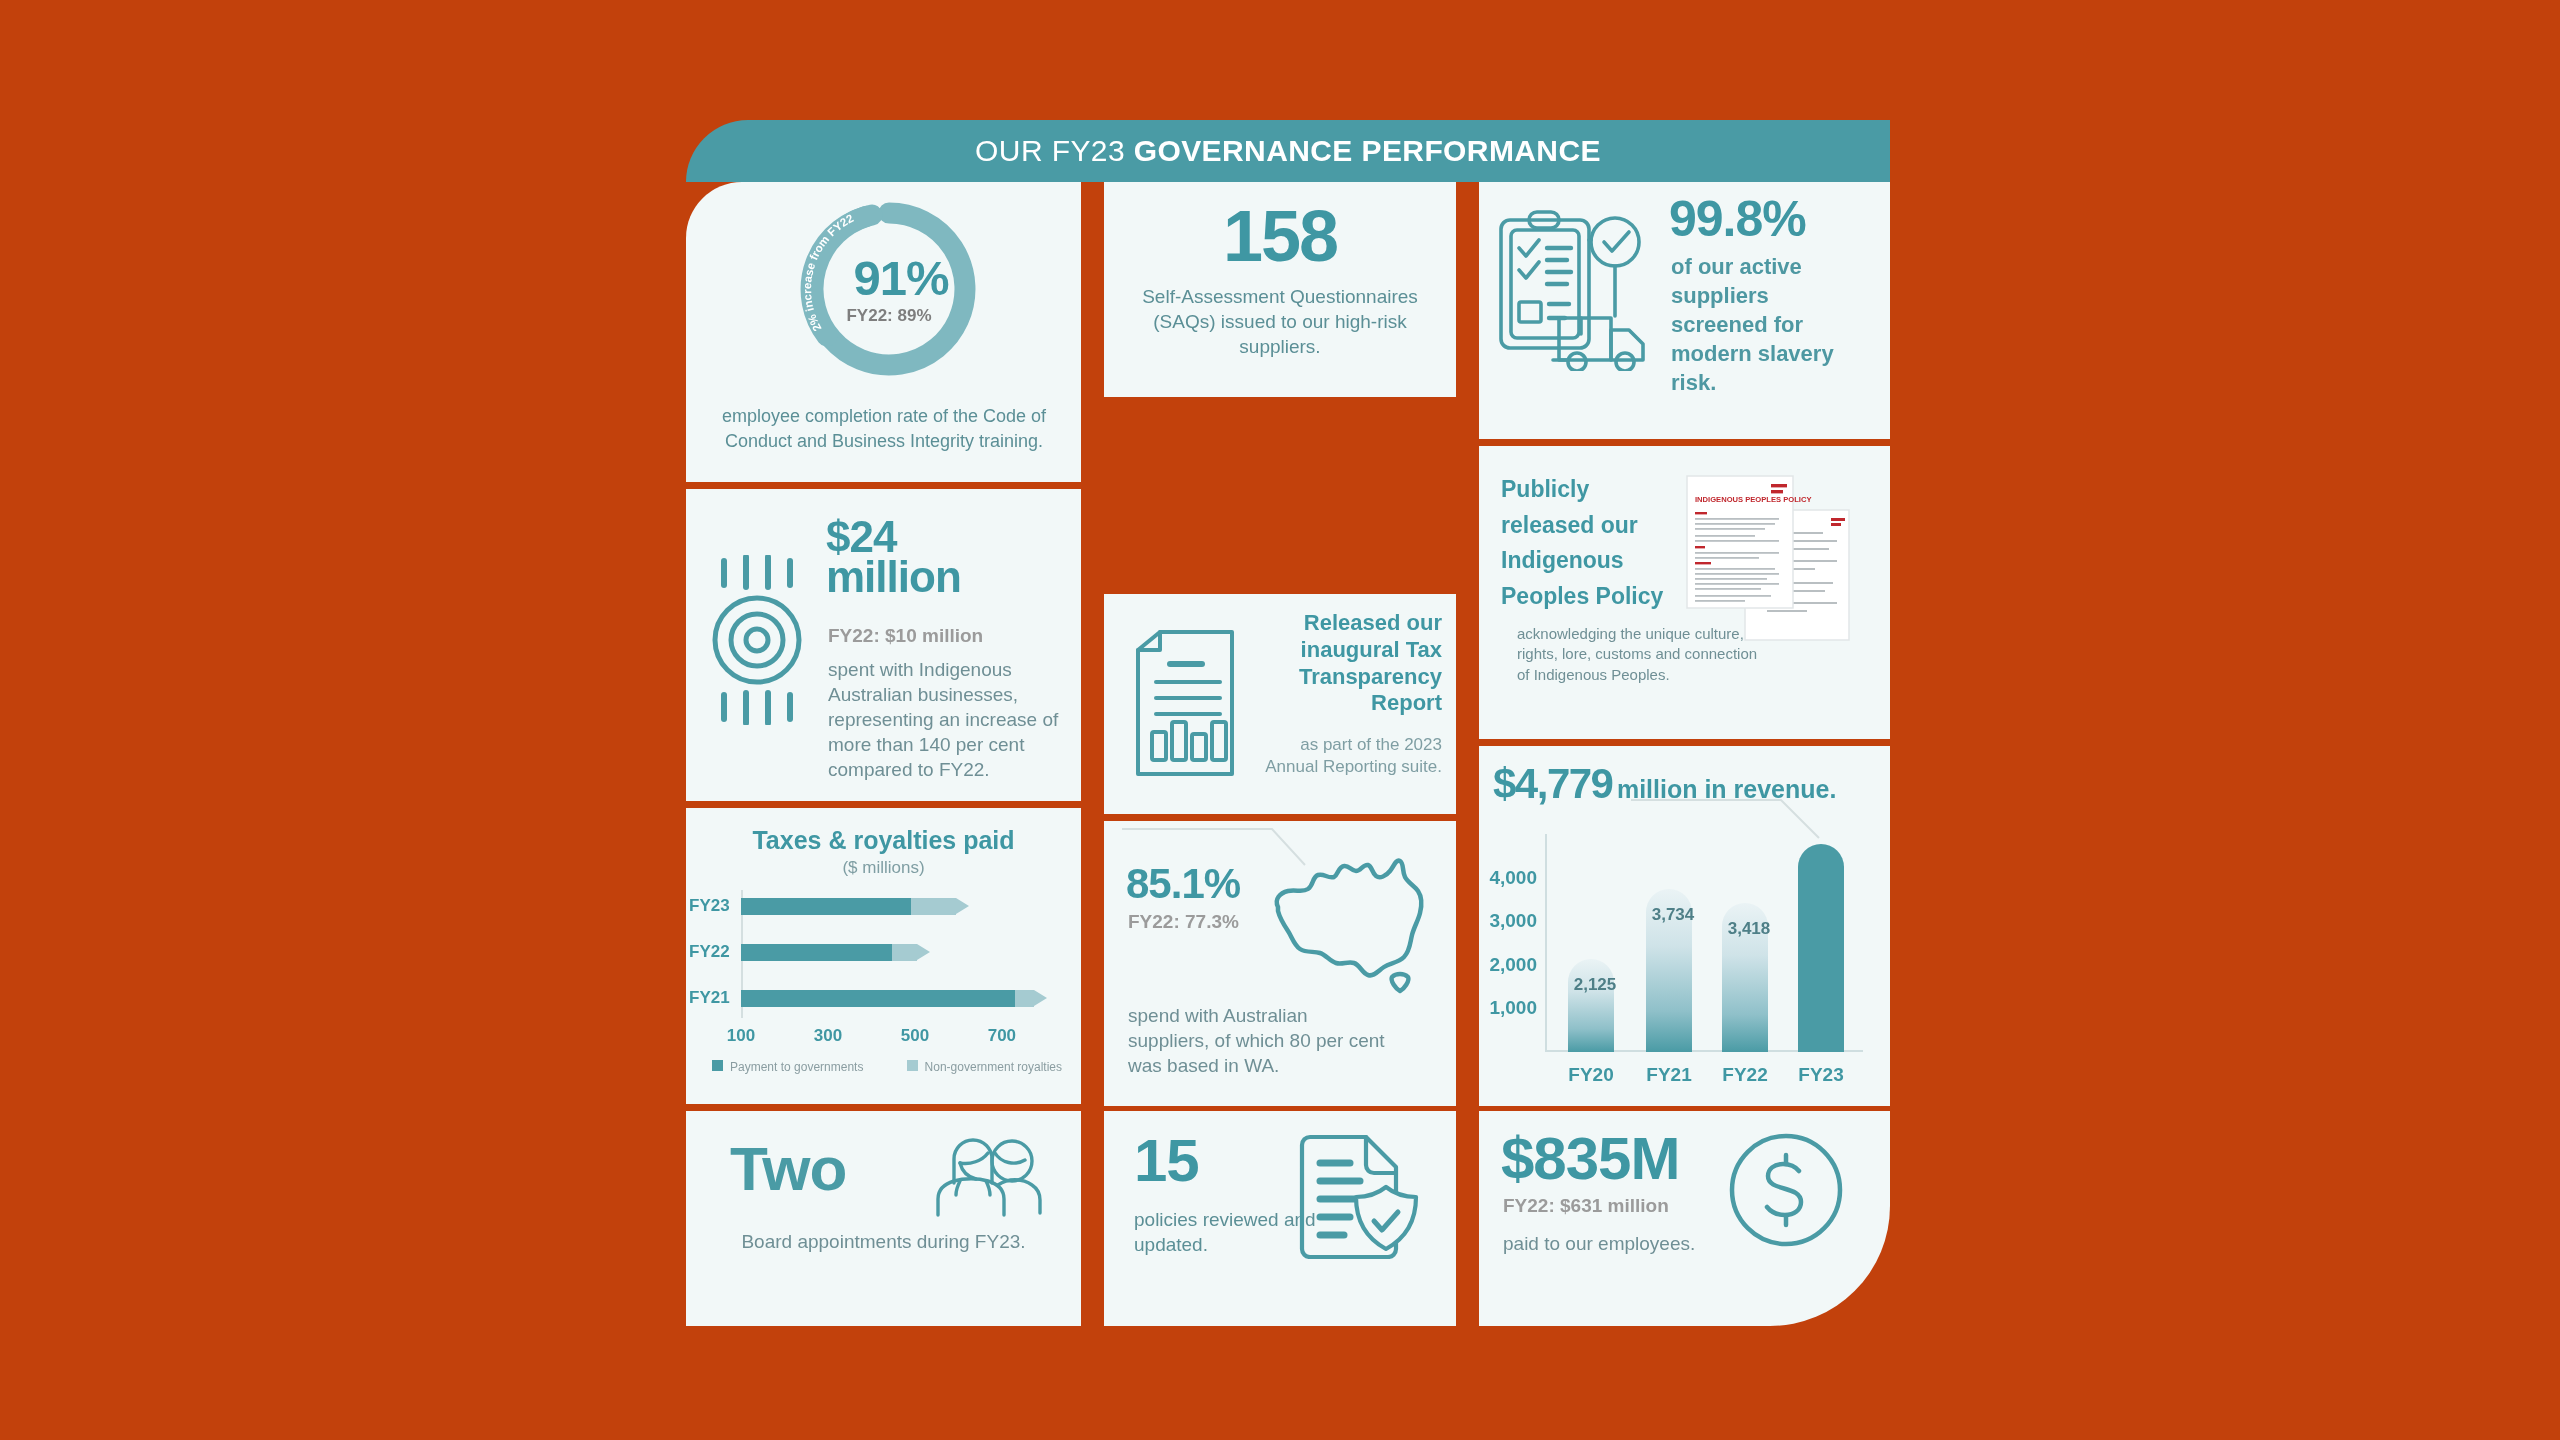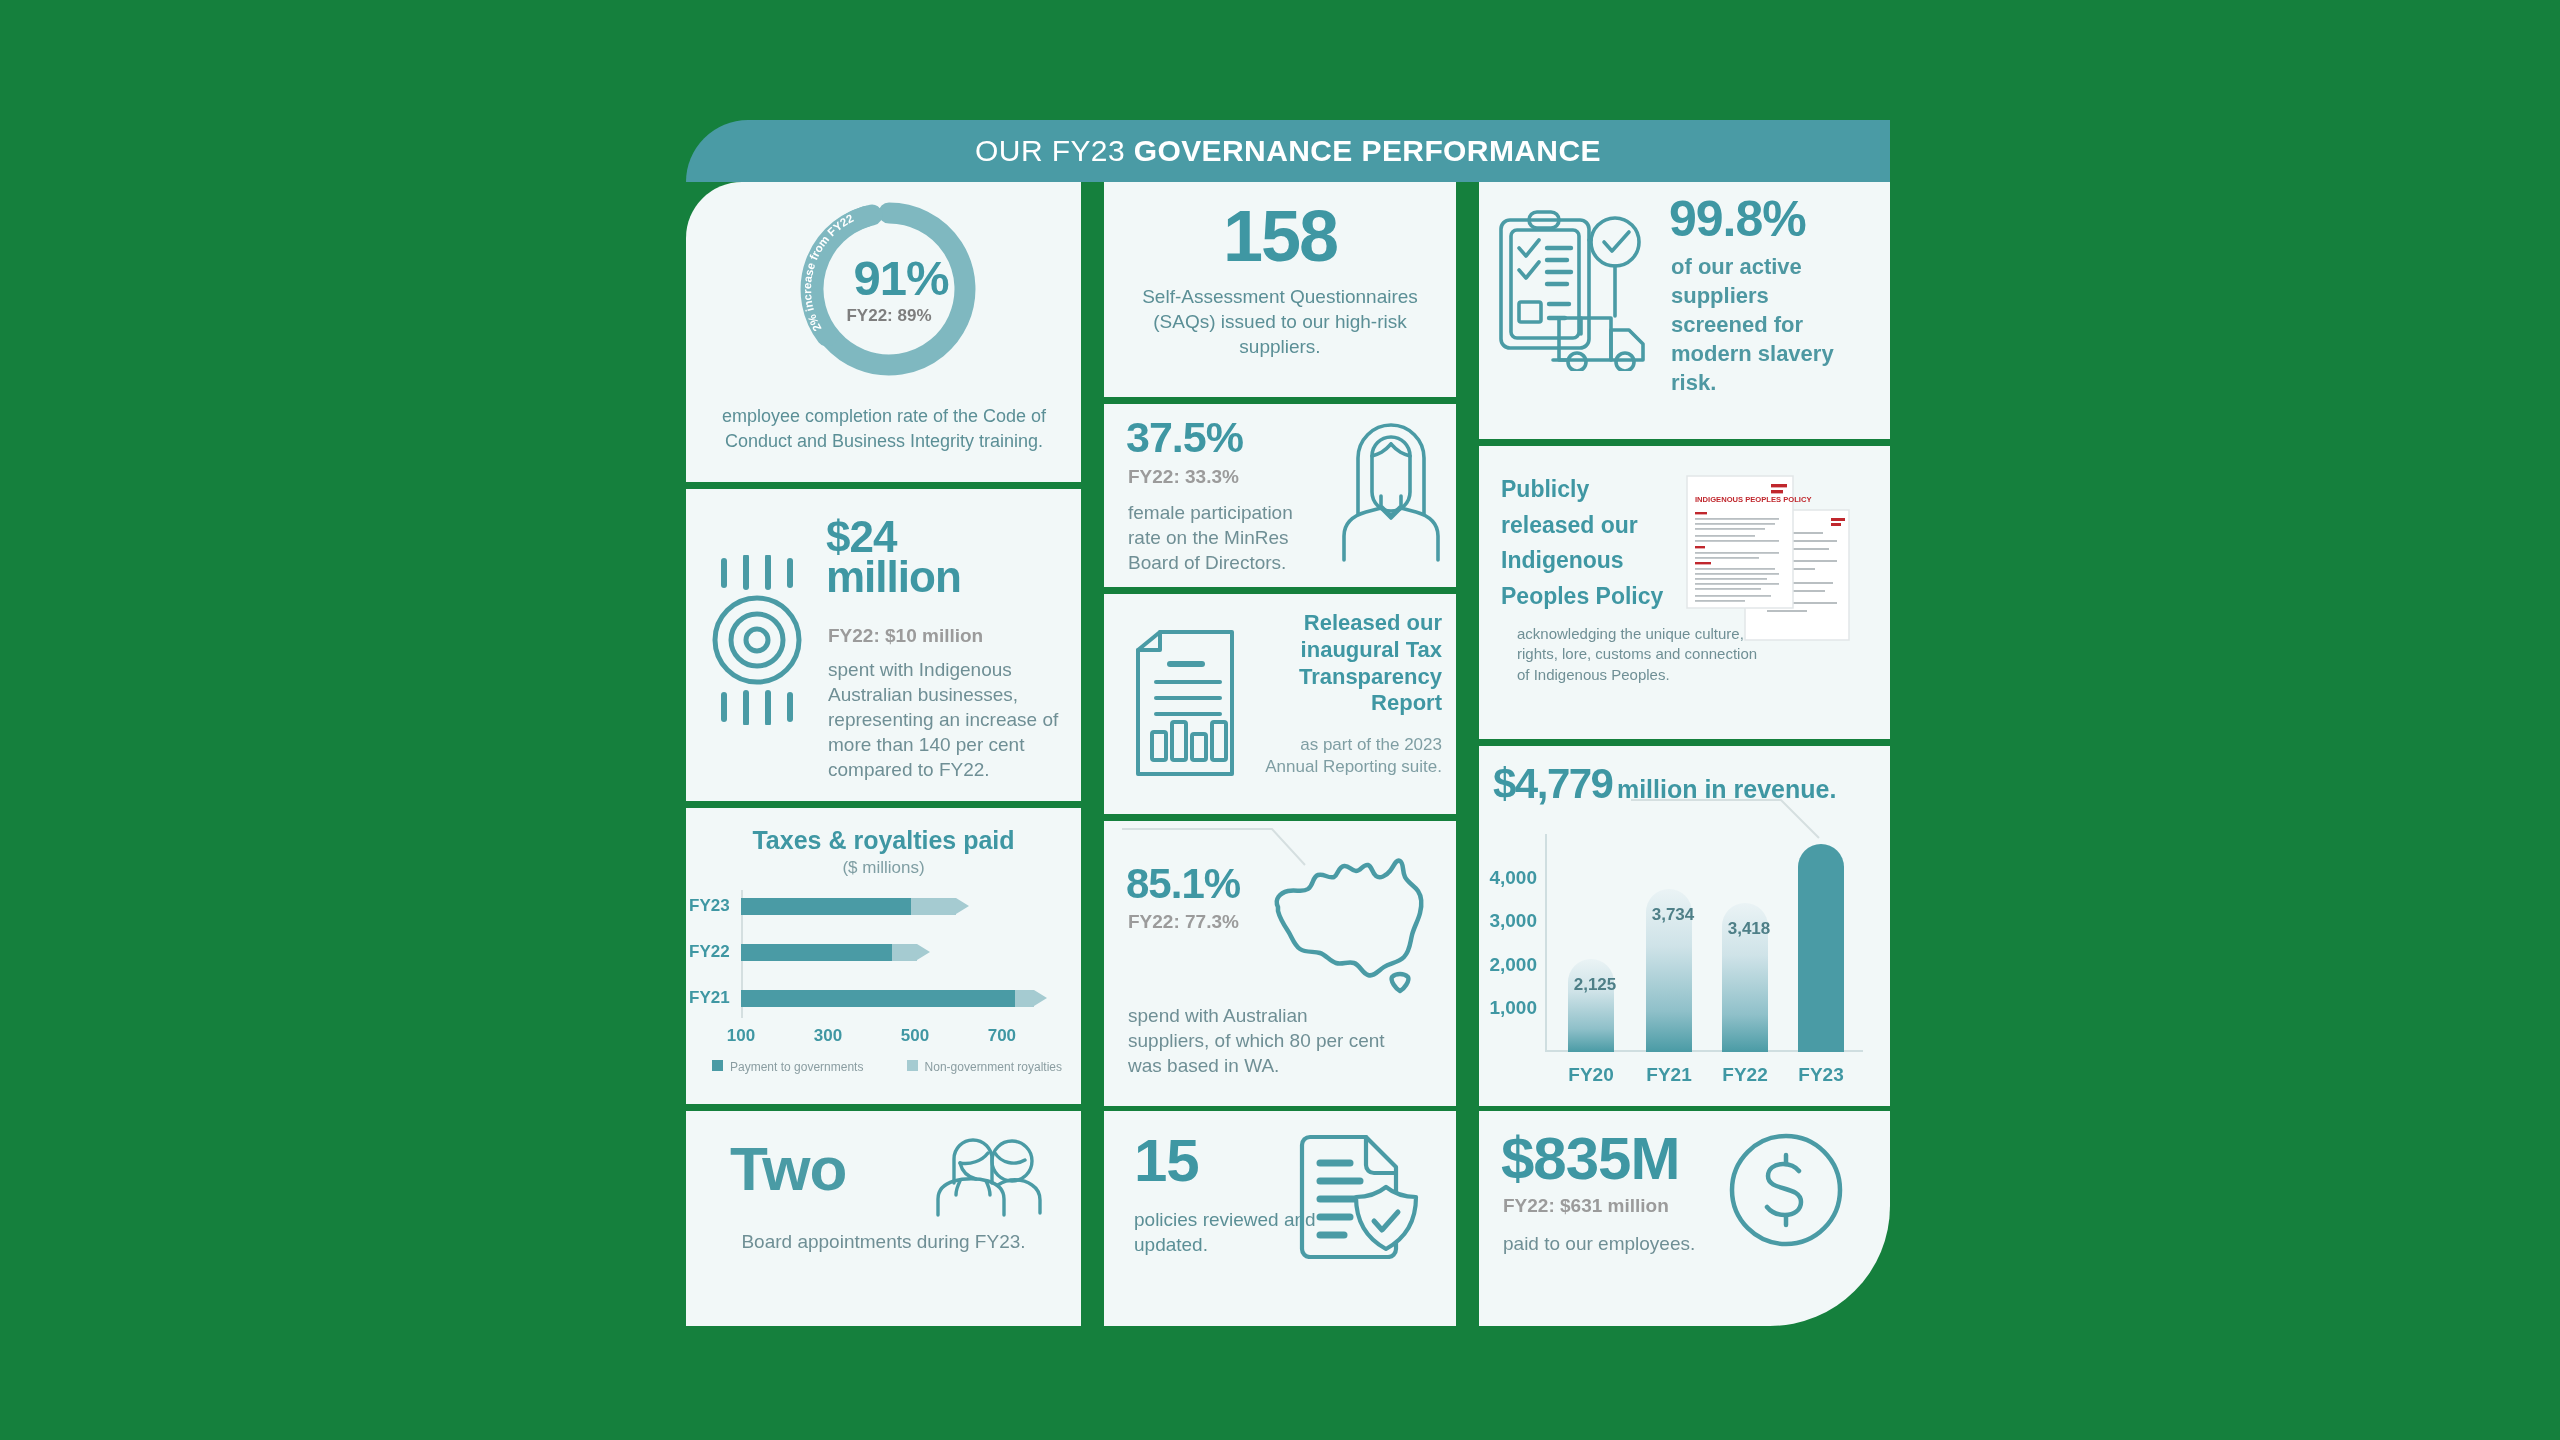--- a/index.html
+++ b/index.html
@@ -2,21 +2,21 @@
 <html><head>
 <meta charset="utf-8">
 <style>
   * { box-sizing: border-box; margin: 0; padding: 0; }
   html, body {
     width: 2560px; height: 1440px;
     background: #ffffff;
     font-family: "Liberation Sans", sans-serif;
     overflow: hidden;
   }
-  #stage { position: relative; width: 2560px; height: 1440px; background: #15803d; }
+  #stage { position: relative; width: 2560px; height: 1440px; background: #c2410c; }
 
   
   #infographic {
     position: absolute;
     left: 686px; top: 120px;
     width: 1204px; height: 1206px;
   }
 
   
   .header-bar {
@@ -281,37 +281,20 @@
           </svg>
         </div>
         <div class="desc body-grey">Board appointments during FY23.</div>
       </div>
 
       <div class="card" id="card-saq">
         <div class="num">158</div>
         <div class="desc body-txt">Self-Assessment Questionnaires (SAQs) issued to our high-risk suppliers.</div>
       </div>
 
-      <div class="card" id="card-female">
-        <div class="num">37.5%</div>
-        <div class="fy fy-prev">FY22: 33.3%</div>
-        <div class="desc body-grey">female participation rate on the MinRes Board of Directors.</div>
-        <div class="icon">
-          <svg width="110" height="140" viewBox="0 0 110 140">
-            <g fill="none" stroke="#4a9ba5" stroke-width="3.6" stroke-linecap="round" stroke-linejoin="round">
-              <path d="M22 92 V36 a33 33 0 0 1 66 0 v56"></path>
-              <path d="M36 34 v36 a19 19 0 0 0 38 0 V34 a19 19 0 0 0 -38 0"></path>
-              <path d="M55 22 c-7 8 -12 10 -19 12"></path>
-              <path d="M55 22 c7 8 12 10 19 12"></path>
-              <path d="M45 74 v10 l10 10 l10 -10 V74"></path>
-              <path d="M8 138 v-24 c0 -12 8 -20 22 -24 l15 -4 l10 10 l10 -10 l15 4 c14 4 22 12 22 24 v24"></path>
-            </g>
-          </svg>
-        </div>
-      </div>
 
       <div class="card" id="card-tax-report">
         <div class="icon">
           <svg width="118" height="150" viewBox="0 0 118 150">
             <g fill="none" stroke="#4a9ba5" stroke-width="4" stroke-linecap="round" stroke-linejoin="round">
               <path d="M10 146 V22 L32 4 h72 v142 z"></path>
               <path d="M32 4 v18 H10"></path>
               <line x1="42" y1="36" x2="74" y2="36" stroke-width="6"></line>
               <line x1="28" y1="54" x2="92" y2="54"></line>
               <line x1="28" y1="70" x2="92" y2="70"></line>

